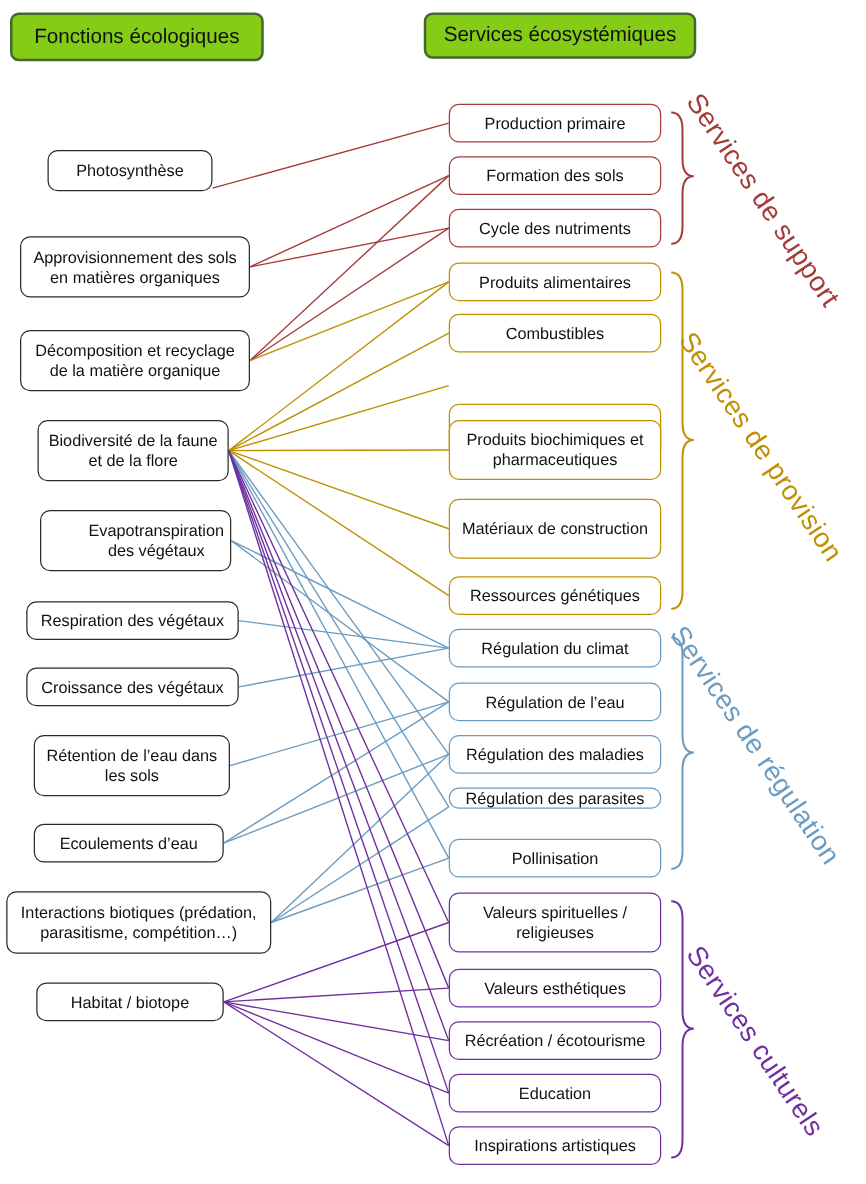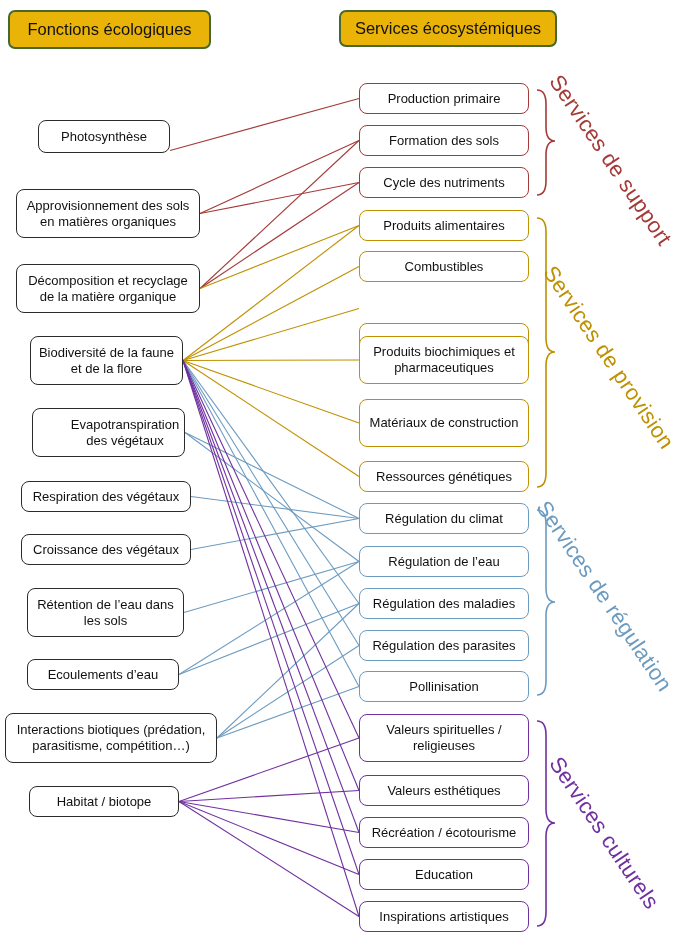--- a/index.html
+++ b/index.html
@@ -4,21 +4,21 @@
 <style>
   * { margin:0; padding:0; box-sizing:border-box; }
   html,body { background:#ffffff; }
   body { font-family:"Liberation Sans", sans-serif; color:#111; }
   .canvas { position:relative; width:693px; height:947px; background:#fff; overflow:hidden; }
   #edges { position:absolute; left:0; top:0; }
   .node { position:absolute; background:#fff; display:flex; align-items:center; justify-content:center;
           text-align:center; border-radius:8px; font-size:13px; line-height:1.22; padding:2px 6px; z-index:2; }
   .fn  { border:1.6px solid #2b2b2b; }
   .svc { border:1px solid #84cc16; }
-  .hdr { position:absolute; display:flex; align-items:center; justify-content:center; background:#eab308;
+  .hdr { position:absolute; display:flex; align-items:center; justify-content:center; background:#84cc16;
          border:2.5px solid #44682d; border-radius:7px; font-size:16.5px; z-index:3; }
   .rot-label { position:absolute; font-size:22px; letter-spacing:.3px; transform-origin:0 0; white-space:nowrap; z-index:1; }
 </style>
 </head>
 <body>
 
 <div class="canvas">
 
   <svg id="edges" width="693" height="947">
       <line x1="170" y1="150.5" x2="359" y2="98.5" stroke="#a33b38" stroke-width="1.1"></line>
@@ -133,21 +133,21 @@
       </div>
       <div class="node svc" style="left: 359px; top: 503px; width: 170px; height: 31px; border-color: rgb(108, 155, 192);">
         <span>Régulation du climat</span>
       </div>
       <div class="node svc" style="left: 359px; top: 546px; width: 170px; height: 31px; border-color: rgb(108, 155, 192);">
         <span>Régulation de l’eau</span>
       </div>
       <div class="node svc" style="left: 359px; top: 588px; width: 170px; height: 31px; border-color: rgb(108, 155, 192);">
         <span>Régulation des maladies</span>
       </div>
-      <div class="node svc" style="left: 359px; top: 630px; width: 170px; height: 31px; border-color: rgb(108, 155, 192);">
+      <div class="node svc" style="left: 359px; top: 630px; width: 170px; height: 17px; border-color: rgb(108, 155, 192);">
         <span>Régulation des parasites</span>
       </div>
       <div class="node svc" style="left: 359px; top: 671px; width: 170px; height: 31px; border-color: rgb(108, 155, 192);">
         <span>Pollinisation</span>
       </div>
       <div class="node svc" style="left: 359px; top: 714px; width: 170px; height: 48px; border-color: rgb(112, 48, 160);">
         <span>Valeurs spirituelles / religieuses</span>
       </div>
       <div class="node svc" style="left: 359px; top: 775px; width: 170px; height: 31px; border-color: rgb(112, 48, 160);">
         <span>Valeurs esthétiques</span>

